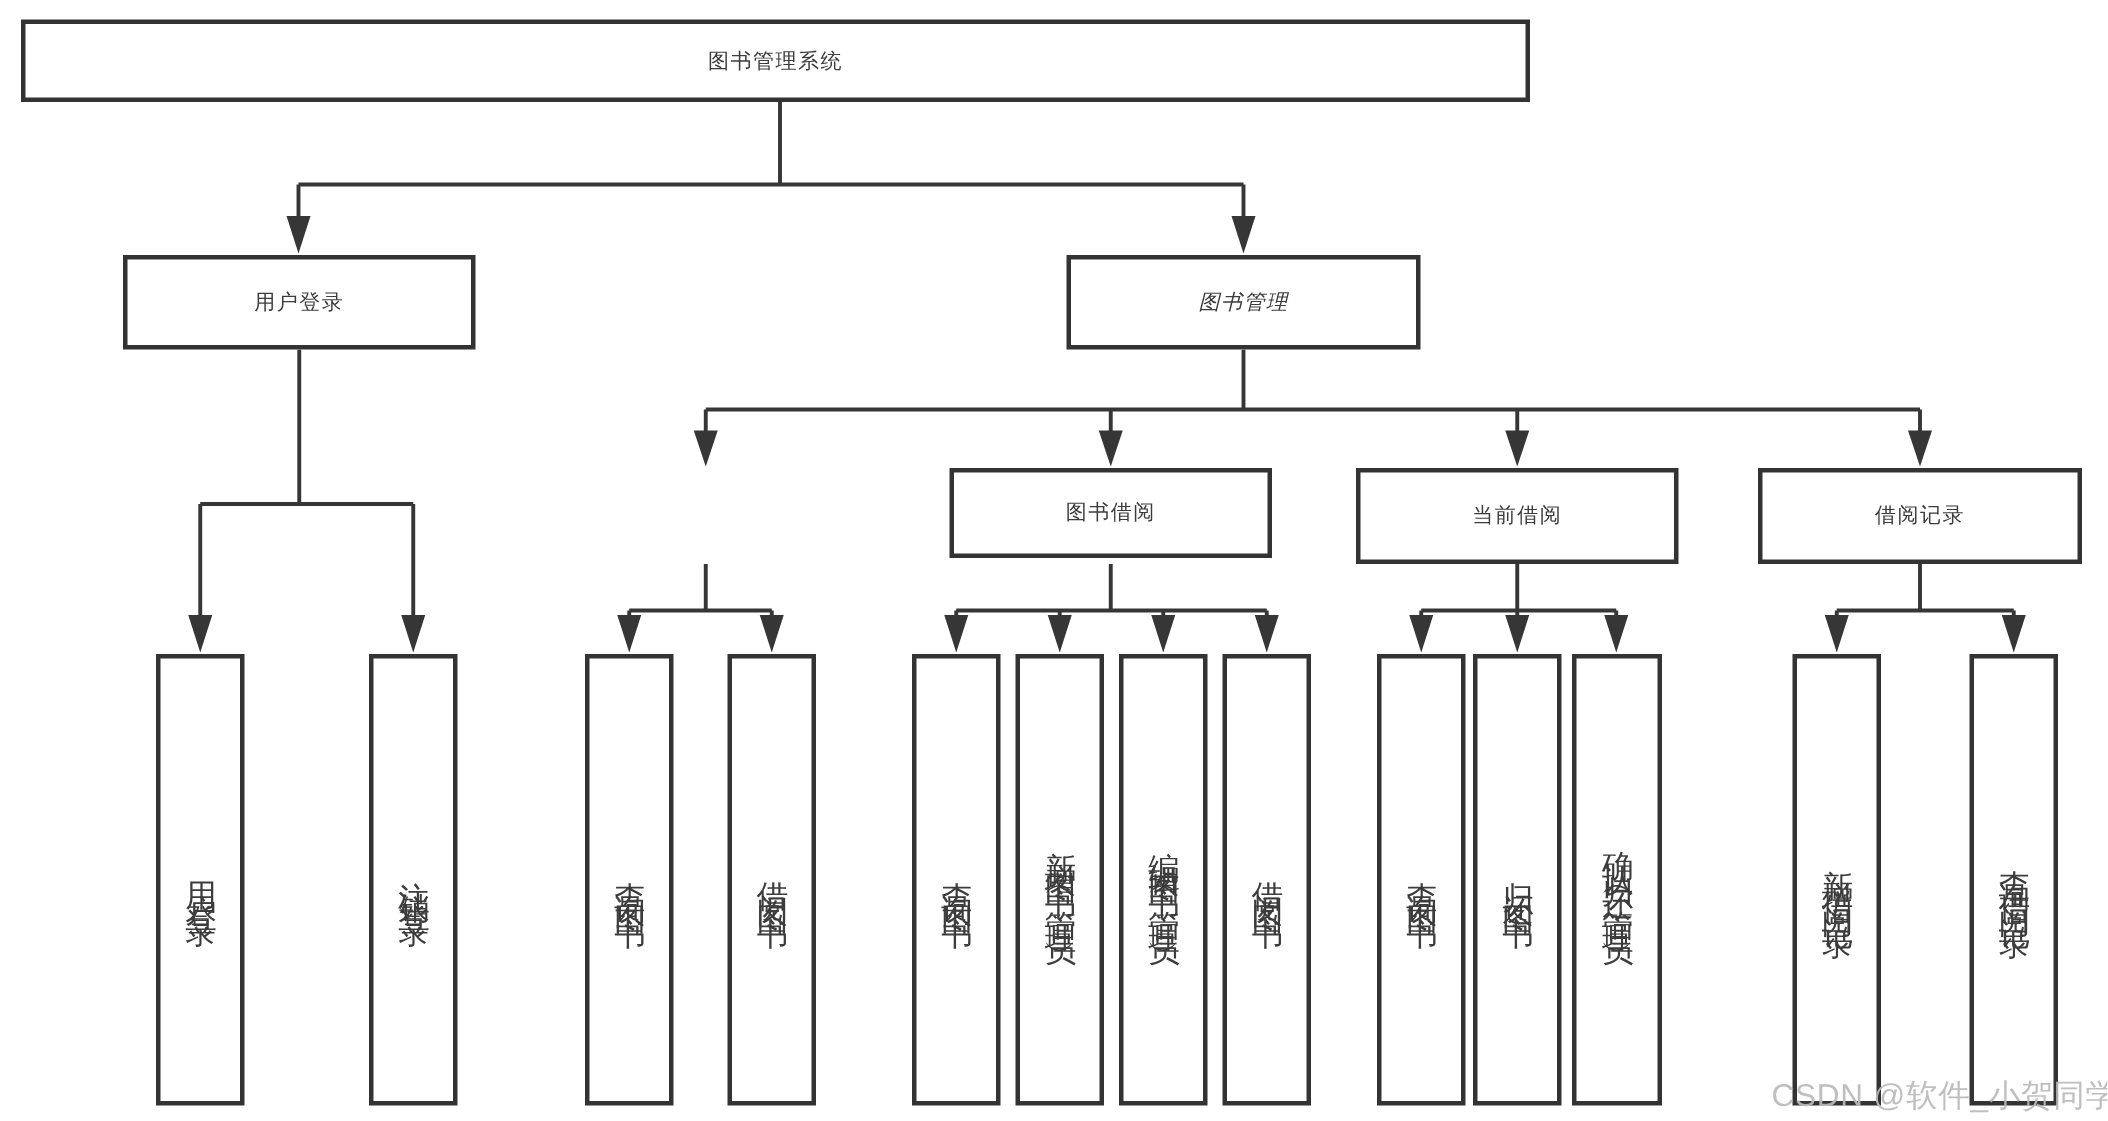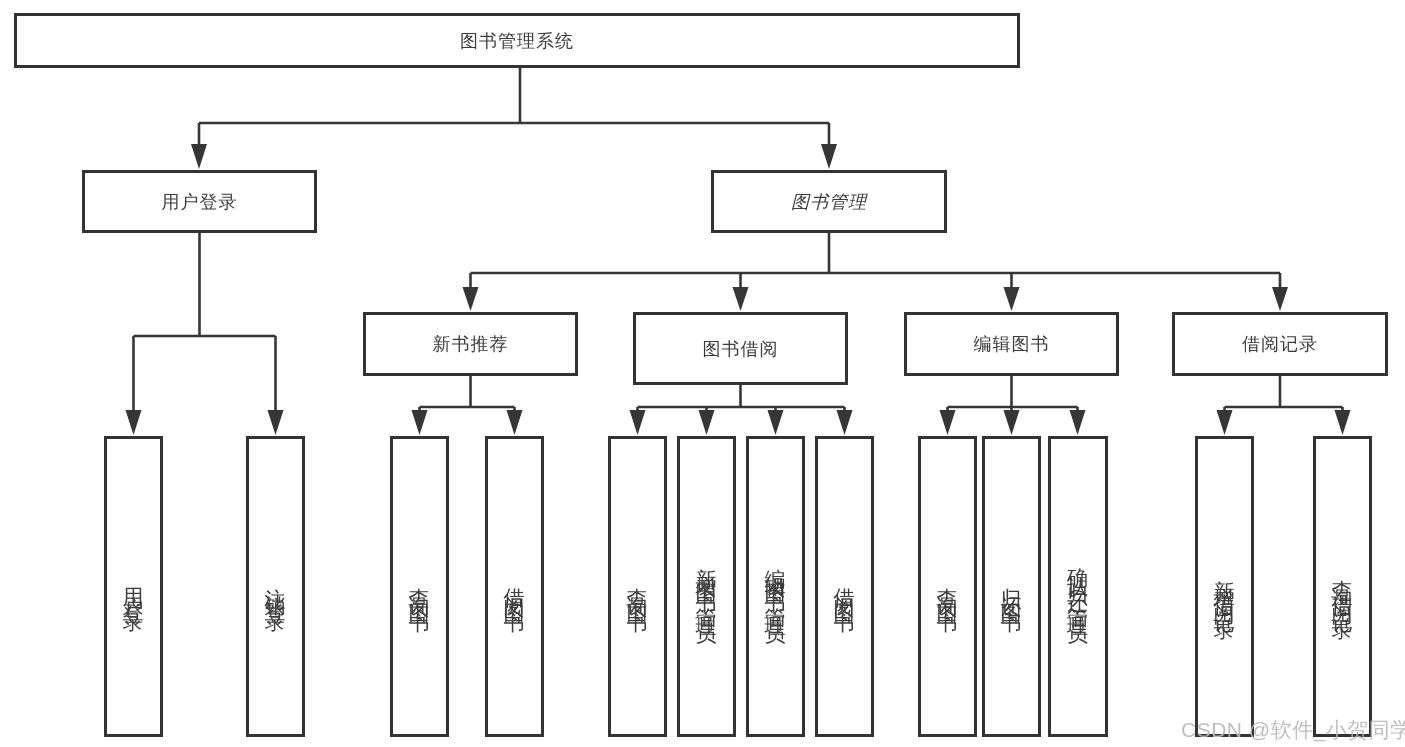--- a/index.html
+++ b/index.html
@@ -7,21 +7,21 @@
     position:relative; width:1405px; height:747px; background:#ffffff;
     font-family:"Liberation Sans","DejaVu Sans",sans-serif; overflow:hidden;
   }
   .wires { position:absolute; left:0; top:0; z-index:1; }
   .box {
     position:absolute; box-sizing:border-box; background:#ffffff;
     border:3px solid #333333; color:#3c3c3c; z-index:2;
     display:flex; align-items:center; justify-content:center;
     text-align:center;
   }
-  .h-box { font-size:18px; letter-spacing:1px; white-space:nowrap; }
+  .h-box { font-size:14px; letter-spacing:1px; white-space:nowrap; }
   .v-box {
     writing-mode:vertical-rl; text-orientation:mixed;
     font-size:21px; letter-spacing:8px; line-height:1;
   }
   .watermark {
     position:absolute; z-index:5; left:1181px; top:716px;
     font-size:21px; color:rgba(186,186,186,0.92);
     letter-spacing:0.5px; white-space:nowrap;
   }
 </style>
@@ -68,23 +68,22 @@
       <polygon points="1216.5,410 1232.5,410 1224.5,435"></polygon>
       <polygon points="1334.5,410 1350.5,410 1342.5,435"></polygon>
     </g>
   </svg>
 
   <div class="box h-box" style="left:14px; top:13px; width:1006px; height:55px;">图书管理系统</div>
 
   <div class="box h-box" style="left:82px; top:170px; width:235px; height:63px;">用户登录</div>
   <div class="box h-box" style="left:711px; top:170px; width:236px; height:63px;font-style:italic;">图书管理</div>
 
-  <div class="box h-box" style="left:363px; top:312px; width:215px; height:64px;">新书推荐</div>
-  <div class="box h-box" style="left:633px; top:312px; width:215px; height:73px;">图书借阅</div>
-  <div class="box h-box" style="left:904px; top:312px; width:215px; height:64px;">编辑图书</div>
+  <div class="box h-box" style="left:633px; top:312px; width:215px; height:60px;">图书借阅</div>
+  <div class="box h-box" style="left:904px; top:312px; width:215px; height:64px;">当前借阅</div>
   <div class="box h-box" style="left:1172px; top:312px; width:216px; height:64px;">借阅记录</div>
 
   <div class="box v-box" style="left:104px; top:436px; width:59px; height:301px;">用户登录</div>
   <div class="box v-box" style="left:246px; top:436px; width:59px; height:301px;">注销登录</div>
 
   <div class="box v-box" style="left:390px; top:436px; width:59px; height:301px;">查询图书</div>
   <div class="box v-box" style="left:485px; top:436px; width:59px; height:301px;">借阅图书</div>
 
   <div class="box v-box" style="left:608px; top:436px; width:59px; height:301px;">查询图书</div>
   <div class="box v-box" style="left:677px; top:436px; width:59px; height:301px;">新增图书（管理员）</div>

